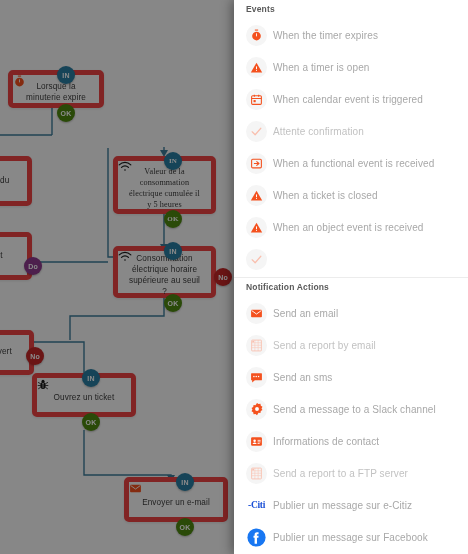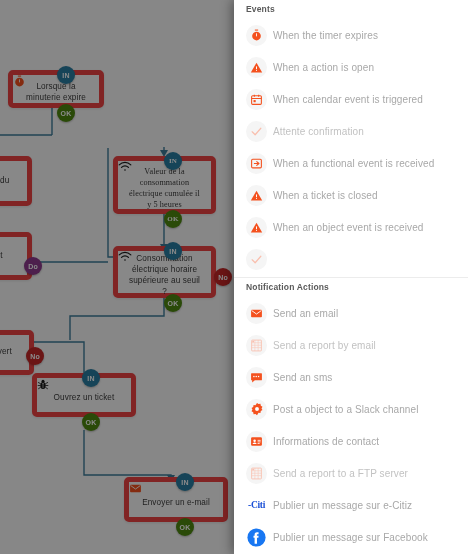--- a/index.html
+++ b/index.html
@@ -226,21 +226,21 @@
         <div class="rlabel">When the timer expires</div>
       </div>
       <div class="row">
         <div class="badge">
           <svg class="ic" width="13" height="13" viewBox="0 0 24 24" fill="#f4511e">
         <path d="M12 3L1.5 21h21L12 3z"></path>
         <rect x="11.1" y="10" width="1.8" height="5" fill="#fff"></rect>
         <rect x="11.1" y="16.4" width="1.8" height="1.8" fill="#fff"></rect>
           </svg>
         </div>
-        <div class="rlabel">When a action is open</div>
+        <div class="rlabel">When a timer is open</div>
       </div>
       <div class="row">
         <div class="badge">
           <svg class="ic" width="13" height="13" viewBox="0 0 24 24" fill="none" stroke="#f4511e" stroke-width="2">
         <rect x="3" y="5" width="18" height="16" rx="2"></rect>
             <path d="M3 10h18M8 3v4M16 3v4"></path>
         <rect x="6.5" y="13" width="4" height="4" fill="#f4511e" stroke="none"></rect>
           </svg>
         </div>
         <div class="rlabel">When calendar event is triggered</div>
@@ -325,21 +325,21 @@
         </div>
         <div class="rlabel">Send an sms</div>
       </div>
       <div class="row">
         <div class="badge">
           <svg class="ic" width="14" height="14" viewBox="0 0 24 24" fill="#f4511e">
         <path d="M12 1.5l2.6 2.1 3.3-.5.6 3.3 2.9 1.7-1.6 2.9 1.6 2.9-2.9 1.7-.6 3.3-3.3-.5L12 22.5l-2.6-2.1-3.3.5-.6-3.3-2.9-1.7L4.2 13 2.6 10.1l2.9-1.7.6-3.3 3.3.5L12 1.5z"></path>
         <circle cx="12" cy="12" r="3.3" fill="#fff"></circle>
           </svg>
         </div>
-        <div class="rlabel">Post a object to a Slack channel</div>
+        <div class="rlabel">Send a message to a Slack channel</div>
       </div>
       <div class="row">
         <div class="badge">
           <svg class="ic" width="13" height="13" viewBox="0 0 24 24" fill="#f4511e">
         <rect x="2" y="4" width="20" height="16" rx="2"></rect>
         <circle cx="8.5" cy="10.5" r="2.3" fill="#fff"></circle>
         <path d="M4.8 16.6c.5-2 1.9-2.9 3.7-2.9s3.2.9 3.7 2.9z" fill="#fff"></path>
         <g fill="#fff">
               <rect x="14" y="9" width="5.6" height="1.5"></rect>
         <rect x="14" y="12" width="5.6" height="1.5"></rect>

